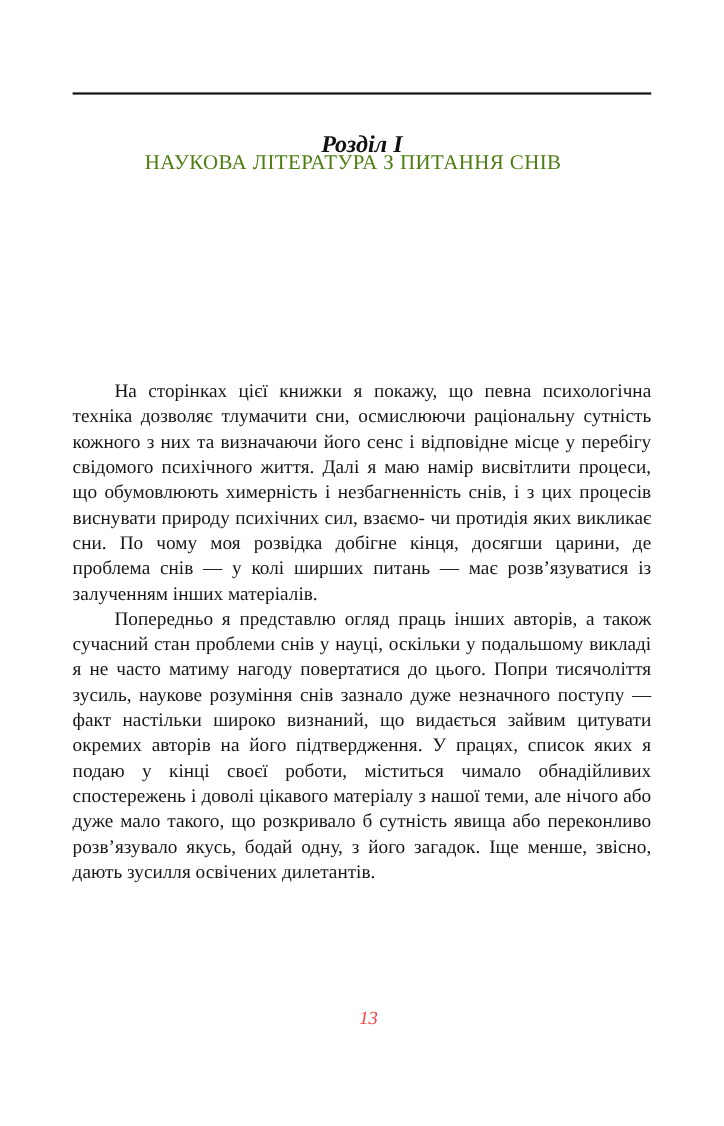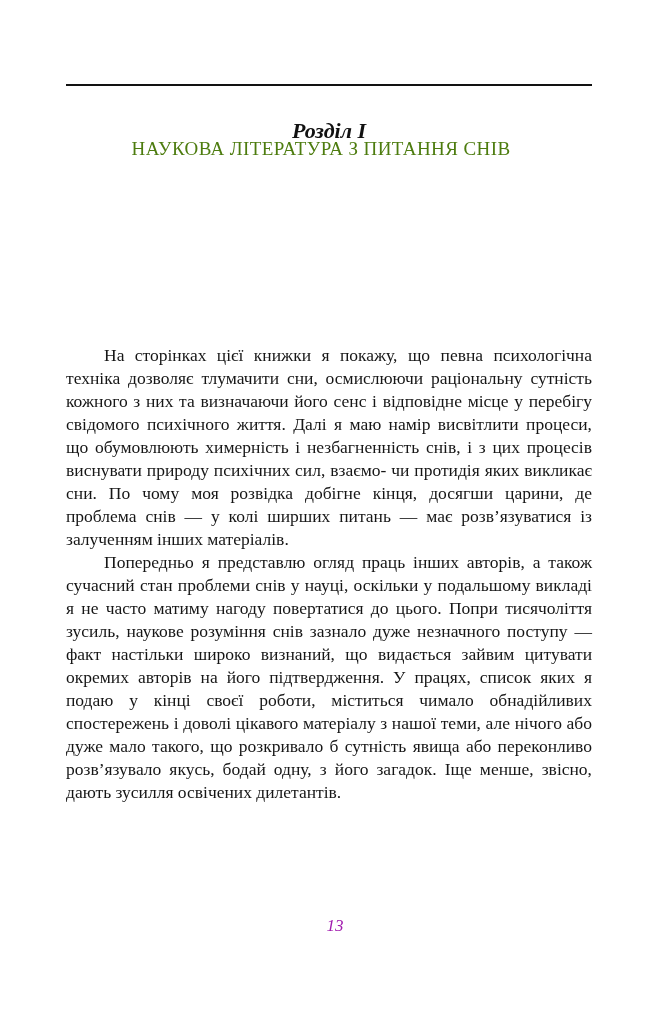--- a/index.html
+++ b/index.html
@@ -70,21 +70,21 @@
     text-indent: 38px;
   }
   .page-number {
     position: absolute;
     left: 12px;
     right: 0;
     top: 916px;
     text-align: center;
     font-style: italic;
     font-size: 17px;
-    color: #a21caf;
+    color: #ef4444;
   }
 </style>
 </head>
 <body>
 
 <div class="page">
 
   <div class="top-rule"></div>
 
   <div class="chapter-label">Розділ I</div>

